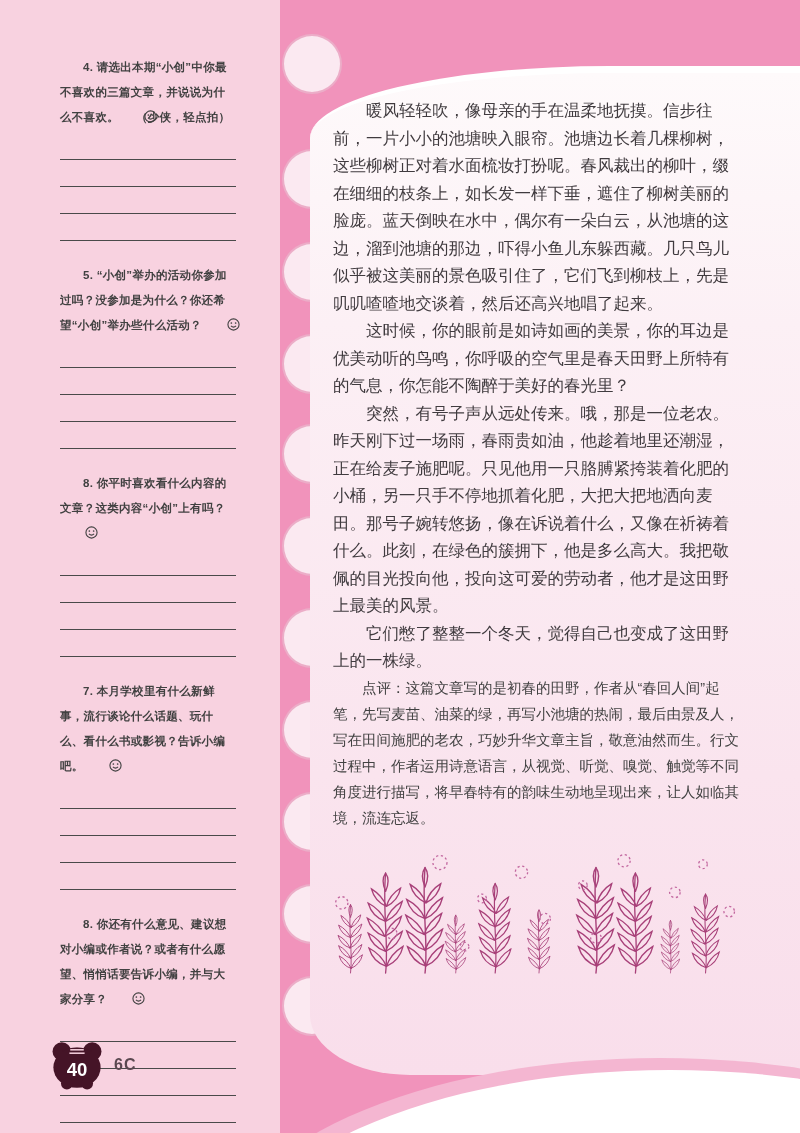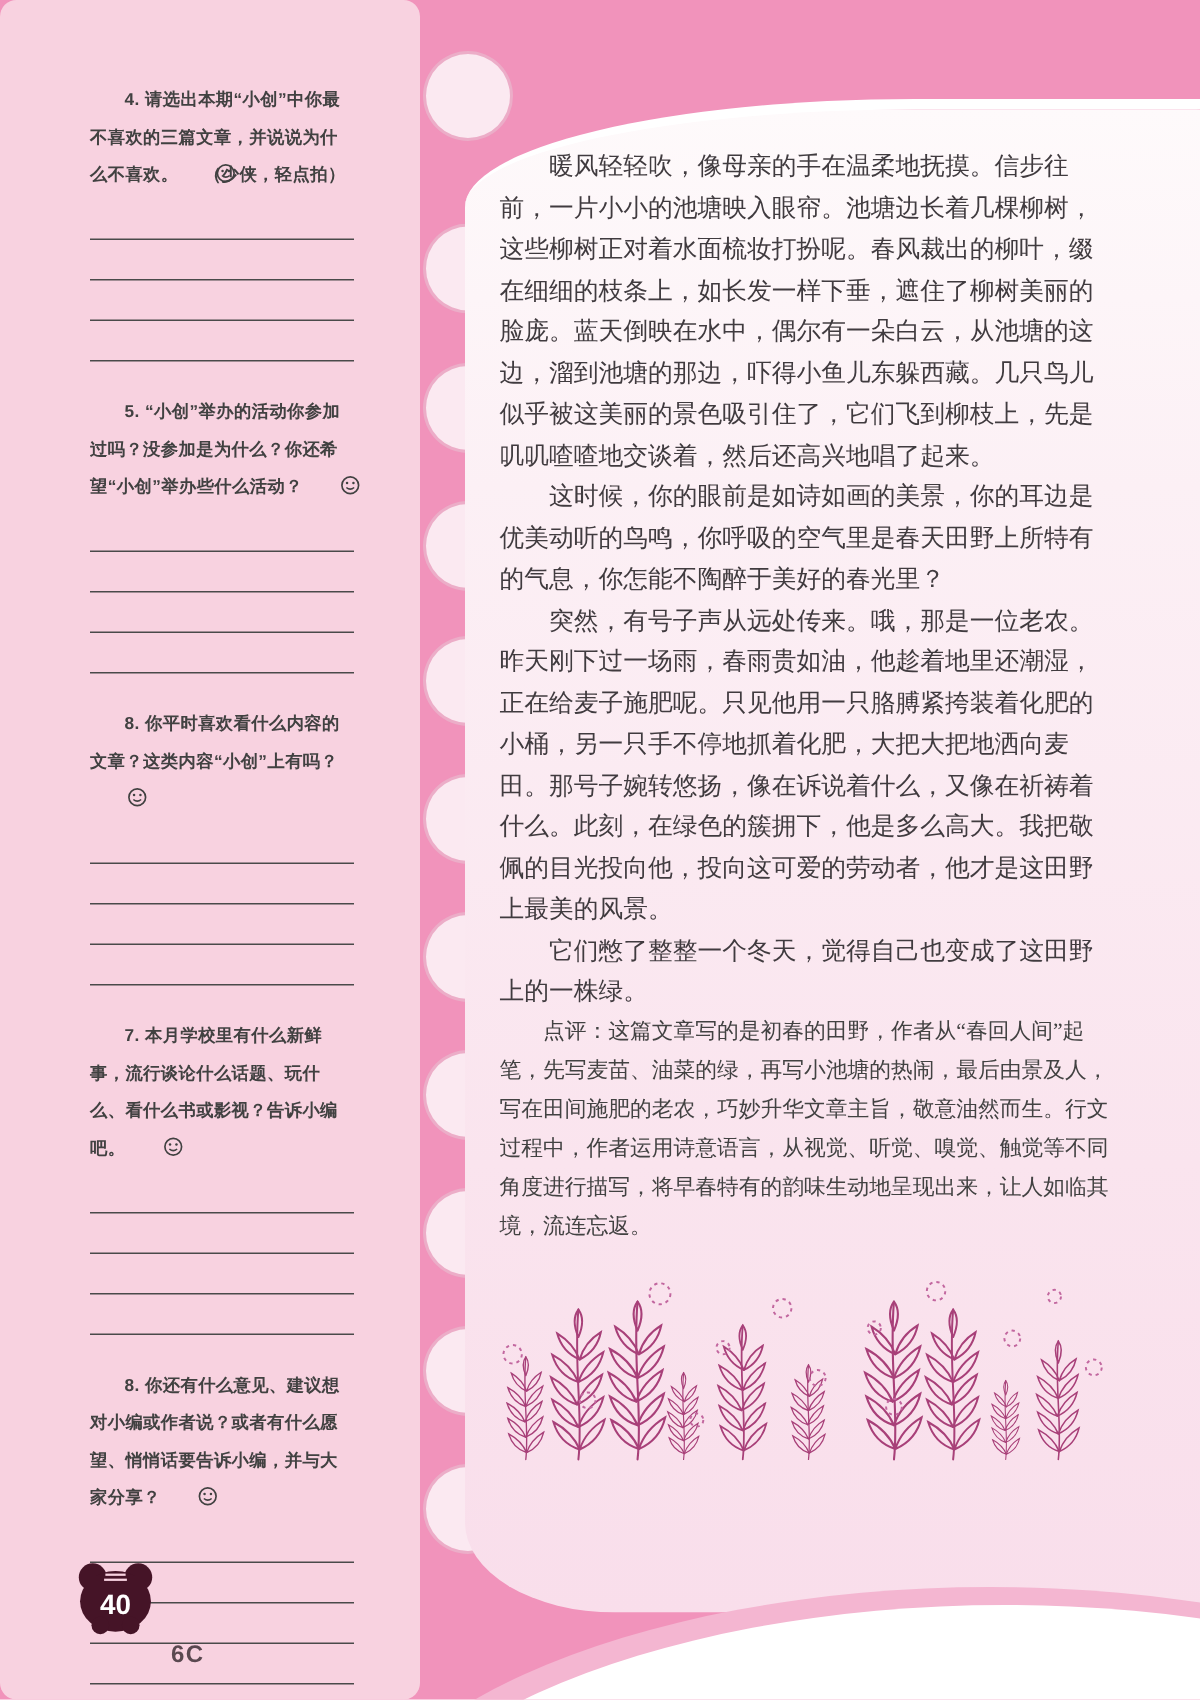--- a/index.html
+++ b/index.html
@@ -2,44 +2,44 @@
 <html><head>
 <meta charset="utf-8">
 <style>
   html,body{margin:0;padding:0;}
   body{
     width:800px;height:1133px;position:relative;overflow:hidden;
     background:#f193bb;
     font-family:"Liberation Sans",sans-serif;
   }
   
-  .sidebar{position:absolute;left:0;top:0;width:280px;height:1133px;background:#f8d2e0;z-index:1;border-radius:11px;}
+  .sidebar{position:absolute;left:0;top:0;width:280px;height:1133px;background:#f8d2e0;z-index:1;}
   .sidebar-inner{padding:55px 44px 0 60px;}
   .qblock{margin-bottom:22px;}
   .qtext{font-size:11.5px;line-height:25px;font-weight:600;color:#414141;text-indent:2em;letter-spacing:.3px;}
   .wlines{margin-top:3px;}
   .wline{height:26px;border-bottom:1.4px solid #4a4a4a;}
   .smiley{display:inline-block;width:13px;height:13px;vertical-align:-2px;margin:0 2px;}
   .badge{position:absolute;left:50px;top:1040px;width:54px;height:50px;z-index:2;text-align:right;}
-  .footer-code{position:absolute;left:114px;top:1056px;font-size:16px;font-weight:600;color:#5a4850;z-index:2;letter-spacing:1px;margin-top:39px;}
+  .footer-code{position:absolute;left:114px;top:1056px;font-size:16px;font-weight:600;color:#5a4850;z-index:2;letter-spacing:1px;}
   
   .scallop{position:absolute;left:282px;width:56px;height:56px;border-radius:50%;
     background:#fbe9f1;border:2px solid rgba(224,123,166,.55);z-index:2;}
   
   .panel{position:absolute;left:310px;top:66px;right:0;bottom:58px;
     background:linear-gradient(180deg,#fefafb 0%,#fcf0f5 25%,#fae4ee 70%,#f9deeb 100%);
     border-top:7px solid #ffffff;
     border-top-left-radius:300px 72px;
     border-bottom-left-radius:100px 60px;
     z-index:3;}
   .essay{position:absolute;left:23px;right:55px;top:24px;
     font-family:"Liberation Serif",serif;font-size:16.5px;line-height:27.5px;color:#403b3f;}
   .essay p{margin:0;}
   .ind{text-indent:2em;}
-  .comment{margin-top:32px;font-family:Liberation Serif, serif;
+  .comment{margin-top:32px;font-family:Liberation Sans, sans-serif;
     font-size:14.5px;line-height:26px;color:#424242;text-indent:2em;font-weight:500;}
   .plants{display:block;margin-top:10px;width:100%;height:150px;}
   
   .bottom-curve{position:absolute;left:310px;right:0;top:1000px;bottom:0;overflow:hidden;z-index:4;}
   .band-ellipse{position:absolute;left:-90px;top:58px;width:880px;height:400px;border-radius:50%;background:#f4b6d1;}
   .white-ellipse{position:absolute;left:-80px;top:70px;width:880px;height:400px;border-radius:50%;background:#ffffff;}
 </style>
 </head>
 <body>
 

